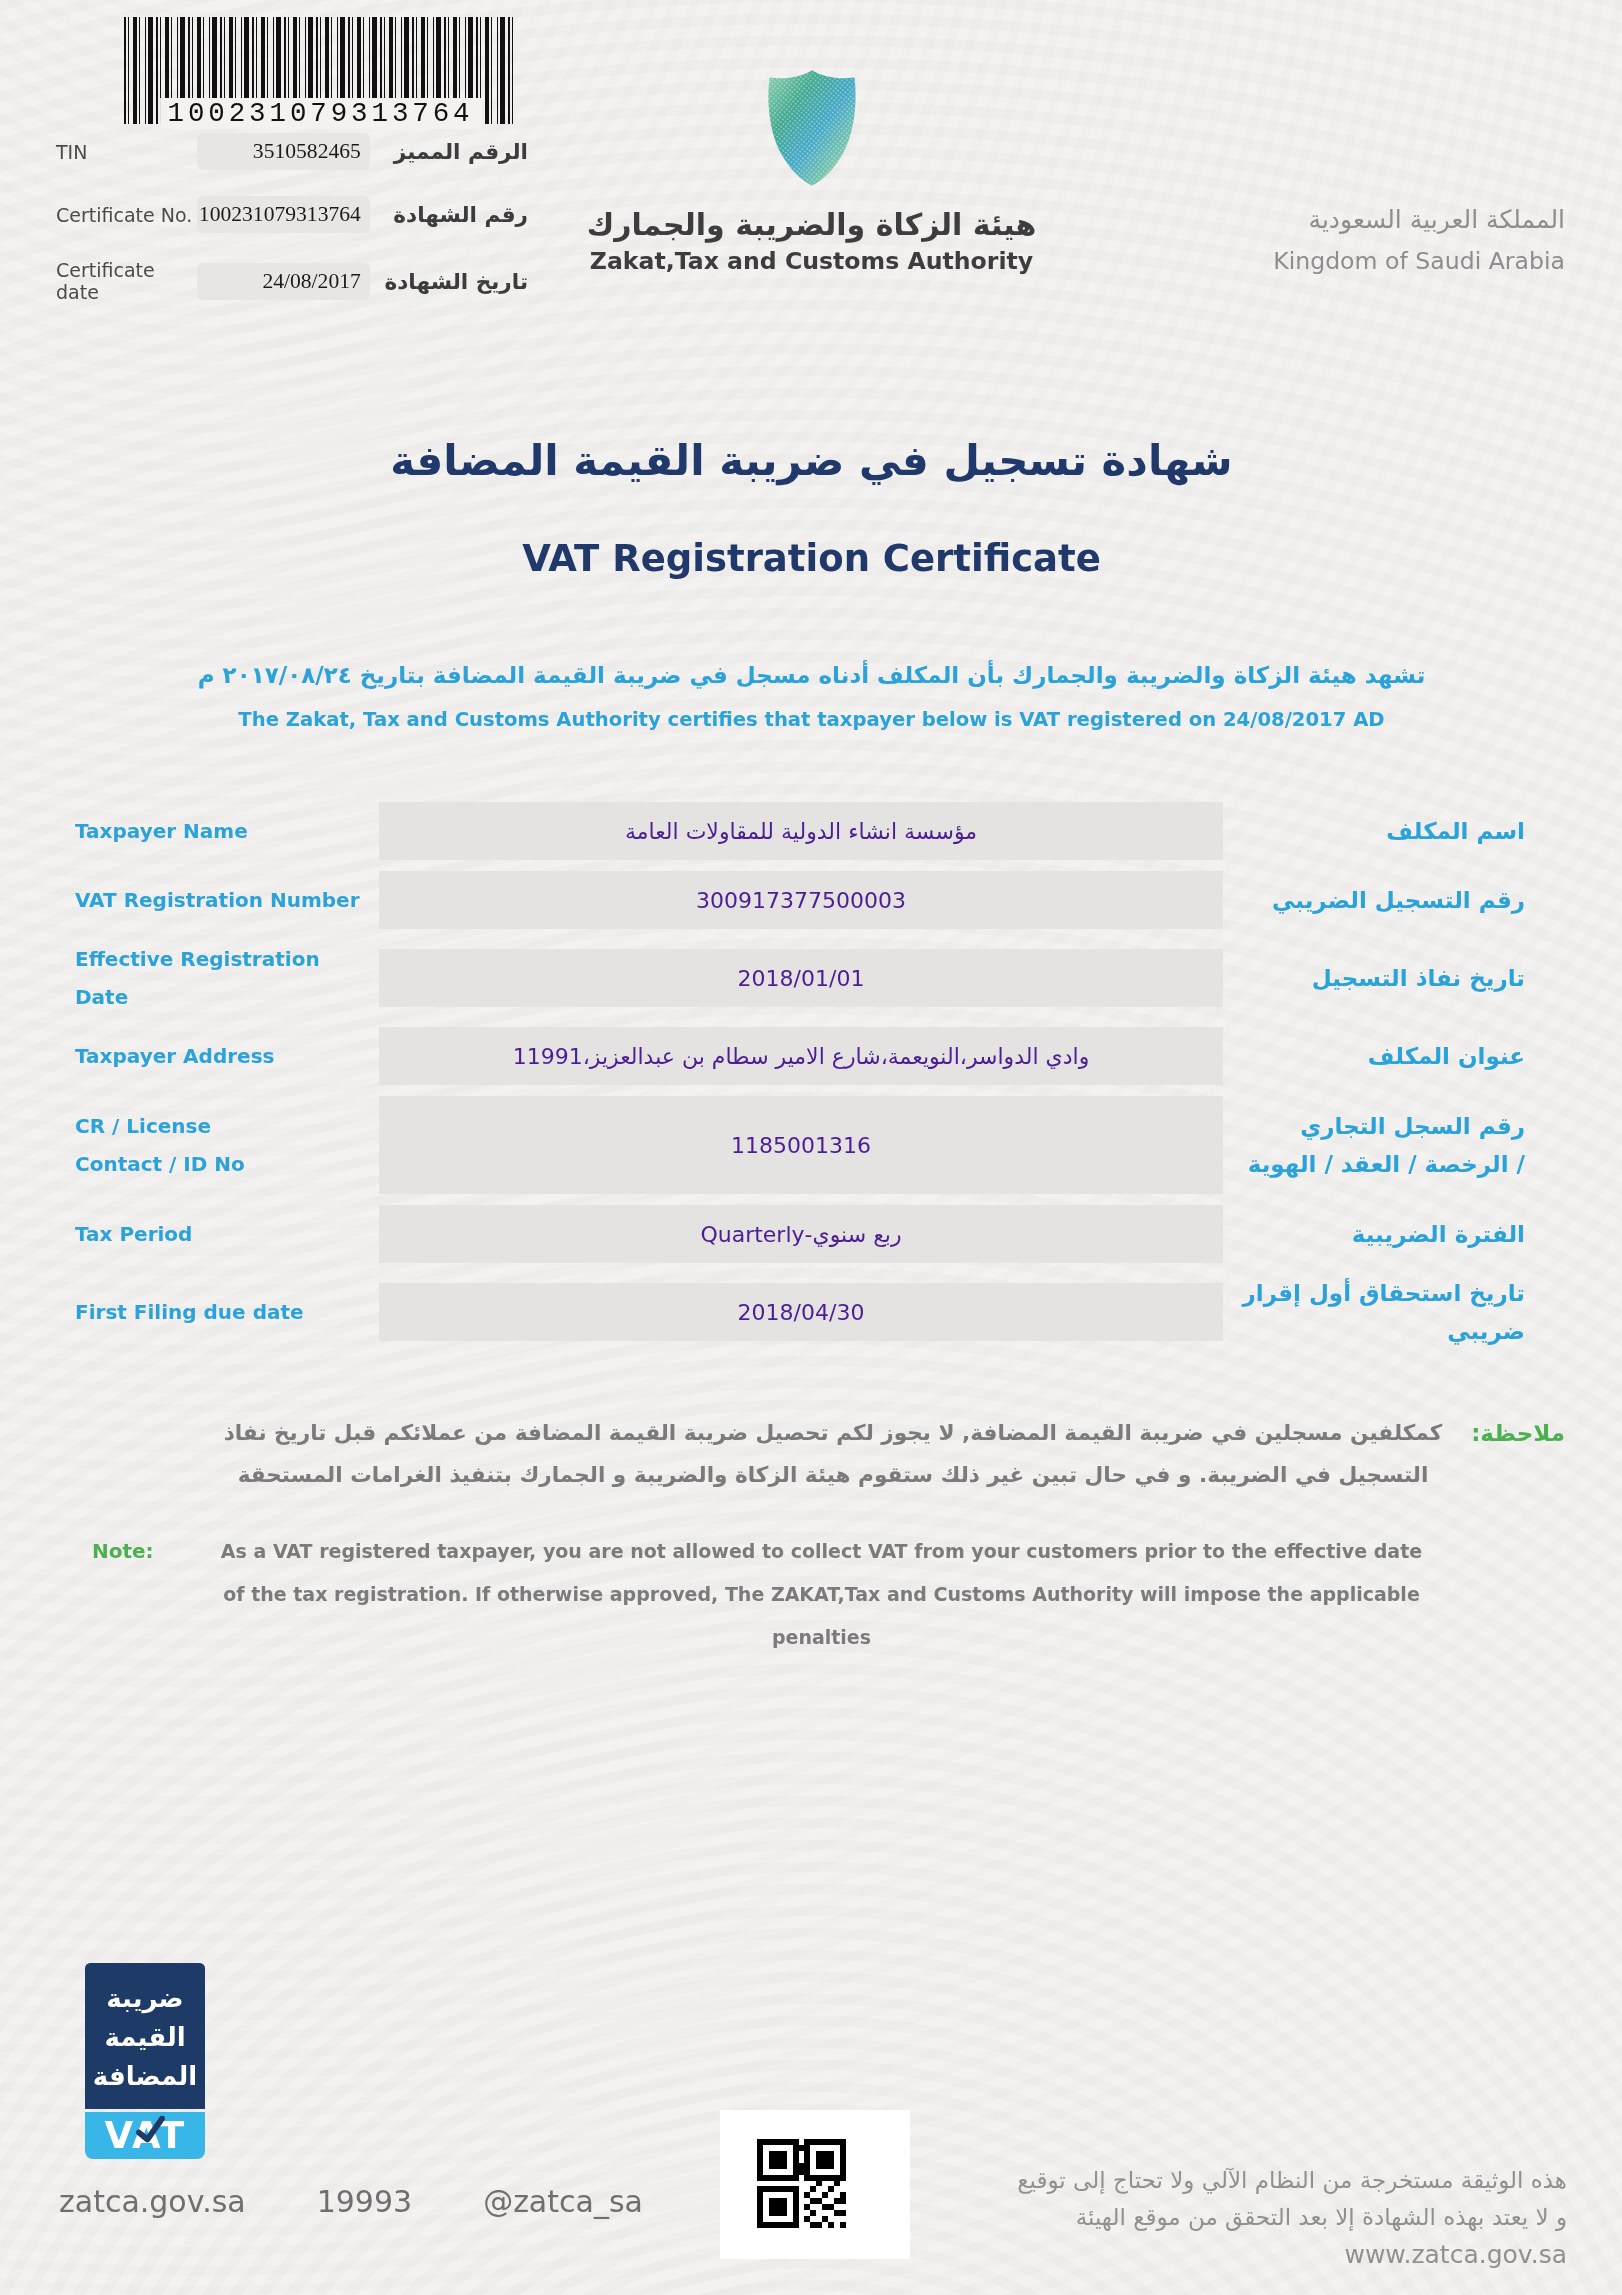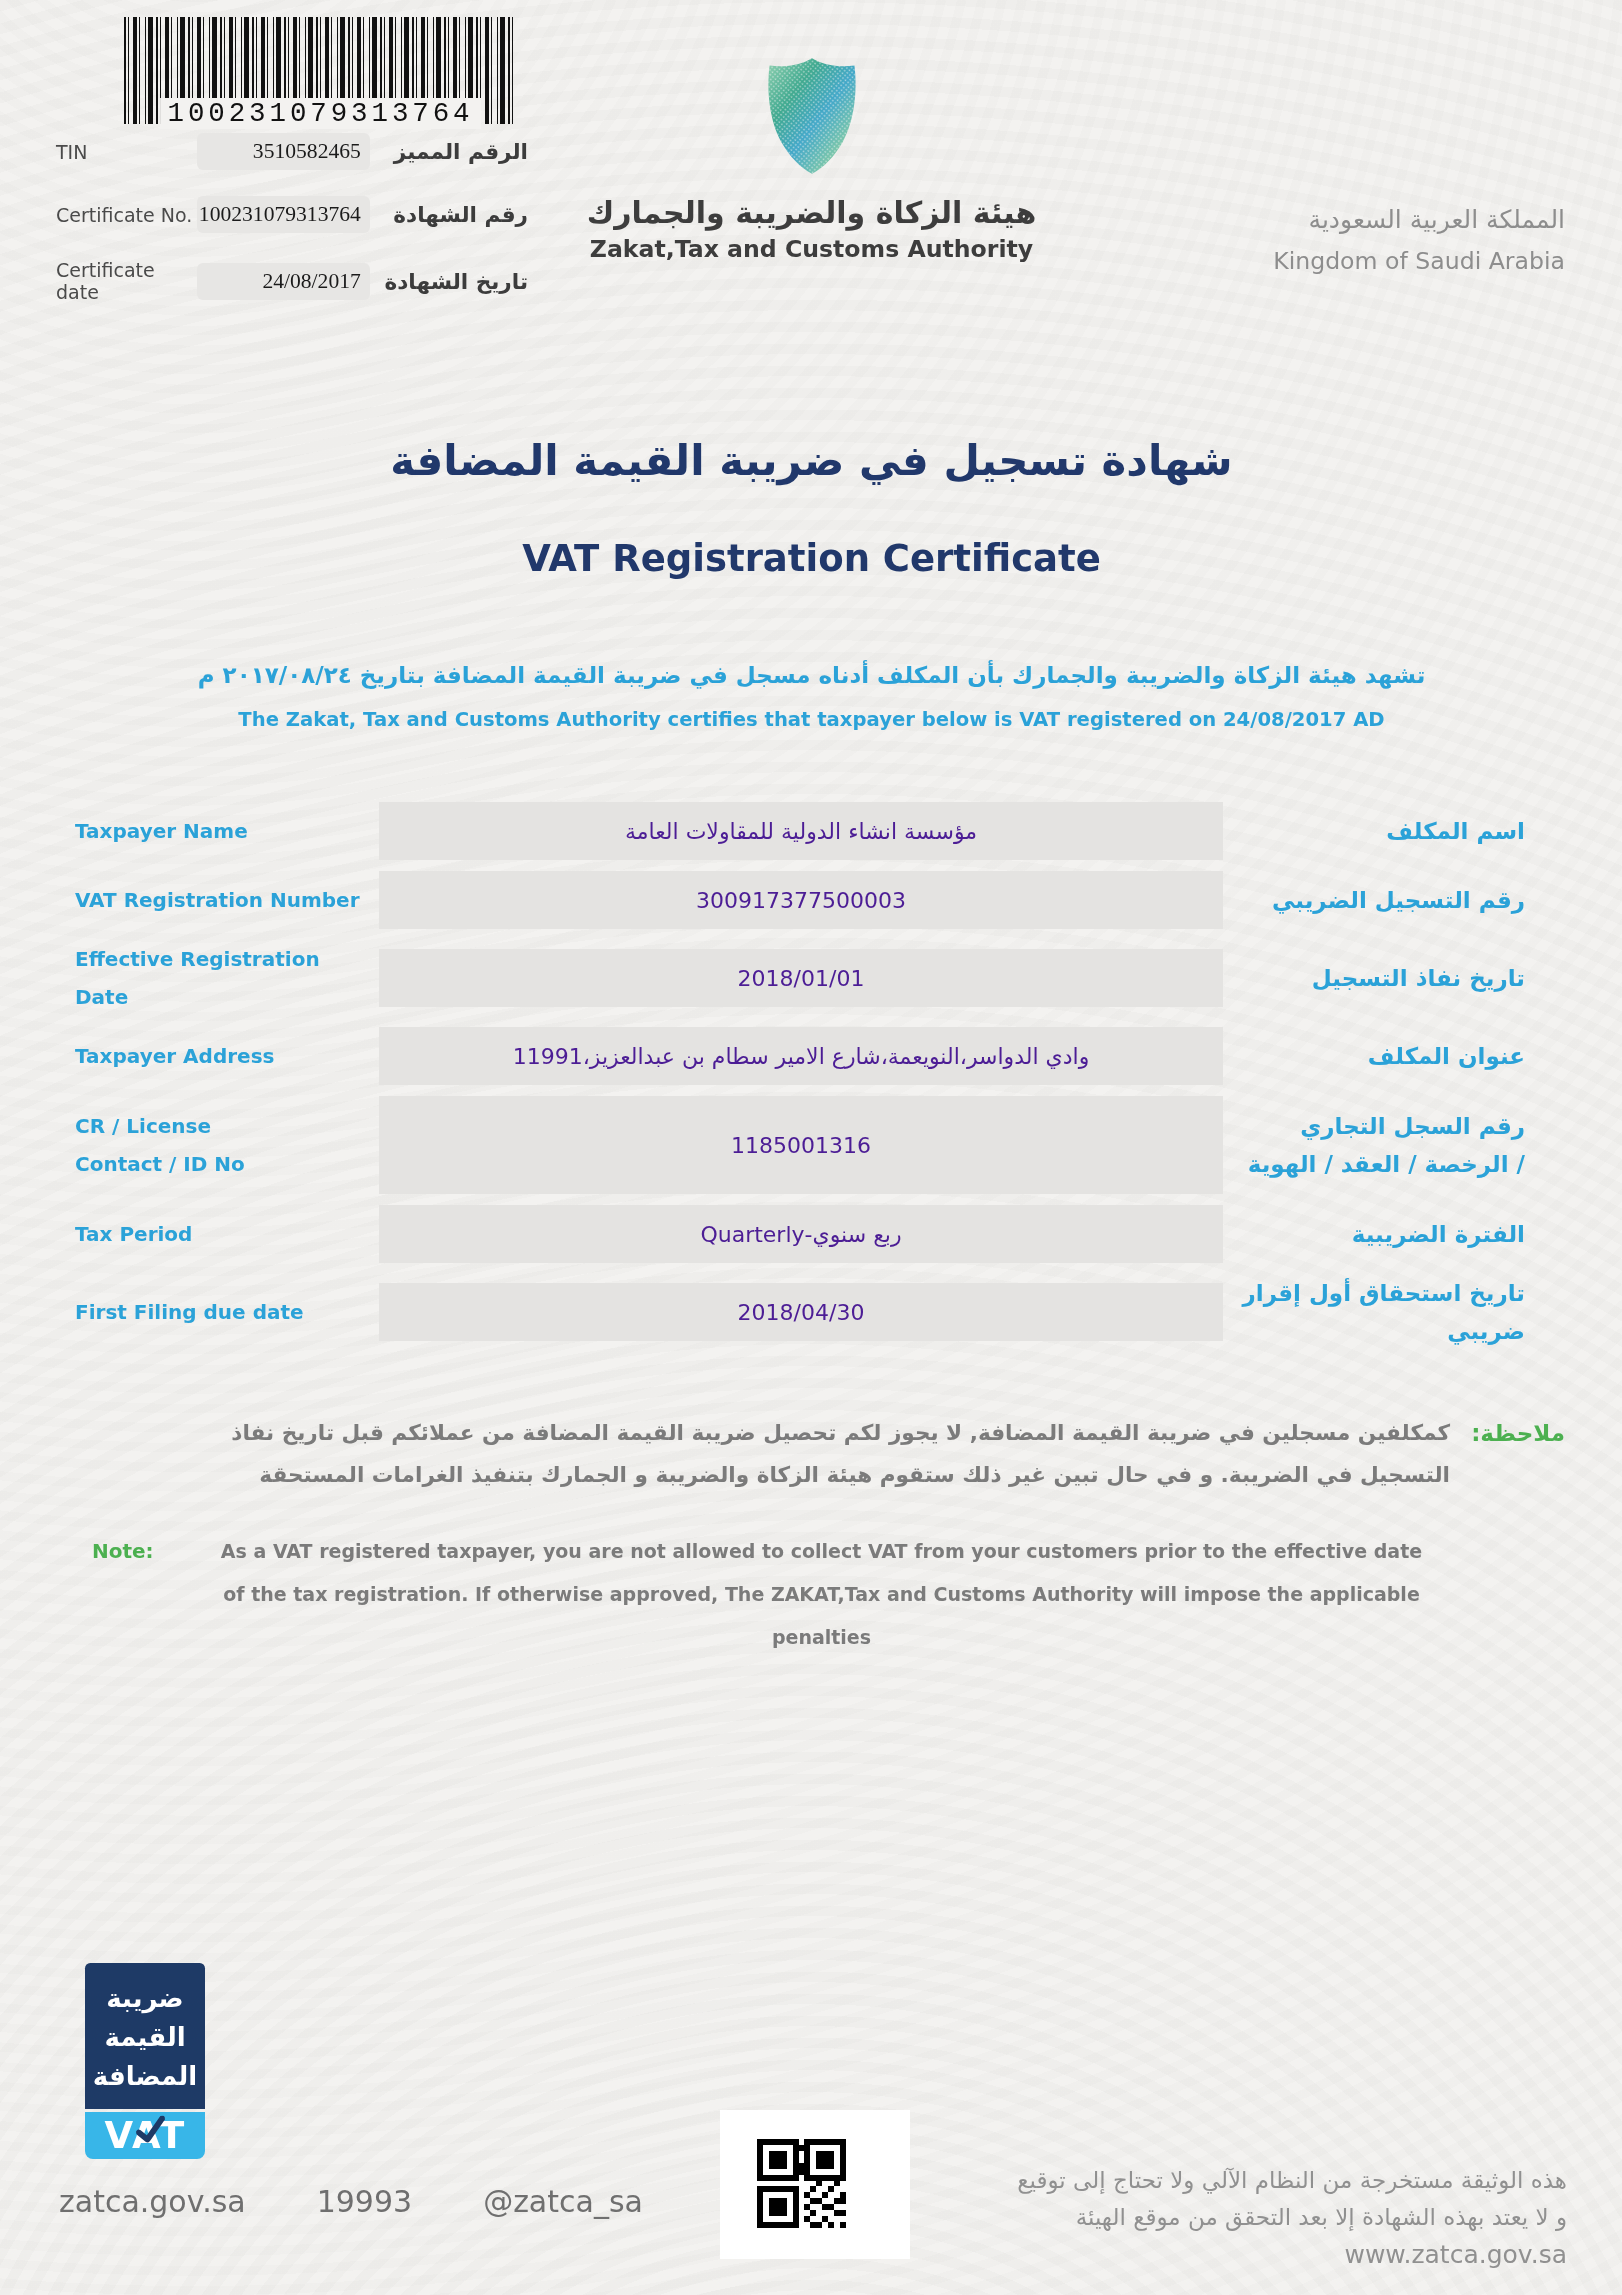--- a/index.html
+++ b/index.html
@@ -39,21 +39,21 @@
   .meta-row { display:grid; grid-template-columns:141px 173px 1fr; align-items:center; height:37px; }
   .meta-label-en { font-size:19px; color:#4a4a4a; }
   .meta-box {
     background:#e7e6e4; border-radius:5.9px; height:37px; box-sizing:border-box;
     display:flex; align-items:center; justify-content:flex-end; padding:0 9.2px;
     font-family:"Liberation Serif","DejaVu Serif",serif; font-size:21.6px; color:#1b1b1b;
   }
   .meta-label-ar { font-size:21.6px; font-weight:bold; color:#3c3c3c; text-align:right; }
 
   
-  .authority { position:absolute; left:50%; top:55px; transform:translateX(-50%); width:641px; text-align:center; }
+  .authority { position:absolute; left:50%; top:67px; transform:translateX(-50%); width:641px; text-align:center; }
   .shield-svg { width:107px; height:122px; }
   .authority-ar { margin-top:15.7px; font-size:30px; font-weight:bold; color:#3d3d3d; }
   .authority-en { margin-top:5.2px; font-size:23.6px; font-weight:bold; color:#3d3d3d; }
 
   
   .kingdom { position:absolute; right:58px; top:205px; text-align:right; color:#8d8d8d; }
   .kingdom-ar { font-size:25px; }
   .kingdom-en { font-size:23.6px; margin-top:13px; }
 
   
@@ -74,21 +74,21 @@
     background:#e4e3e1; height:58px; box-sizing:border-box; padding:0 19.6px;
     display:flex; align-items:center; justify-content:center;
     font-size:22px; font-weight:normal; color:#4c1d95; text-align:left;
   }
   .field-row.tall .field-value { height:98px; }
   .field-label-ar { font-size:23px; font-weight:bold; color:#2ba2d8; text-align:right; line-height:38px; }
   .field-label-ar span { display:block; }
 
   
   .note-ar { position:absolute; top:1412px; left:216px; right:58px; display:grid; grid-template-columns:1fr 98px; column-gap:17px; }
-  .note-ar-text { font-size:21.6px; font-weight:bold; color:#7b7b7b; text-align:right; line-height:42px; direction:rtl; }
+  .note-ar-text { font-size:21.6px; font-weight:bold; color:#7b7b7b; text-align:center; line-height:42px; direction:rtl; }
   .note-ar-label { font-size:23px; font-weight:bold; color:#4cb050; text-align:right; line-height:42px; direction:rtl; }
   .note-en { position:absolute; top:1530px; left:92px; right:196px; display:grid; grid-template-columns:124px 1fr; }
   .note-en-label { font-size:20px; font-weight:bold; color:#4cb050; line-height:43px; }
   .note-en-text { font-size:19px; font-weight:bold; color:#7b7b7b; text-align:center; line-height:43px; }
 
   
   .vat-badge { position:absolute; left:85px; top:1963px; width:120px; }
   .vat-badge-top {
     background:#1e3a66; border-radius:5.2px 5.2px 0 0; padding:15.7px 0 13px;
     text-align:center; color:#fff;

